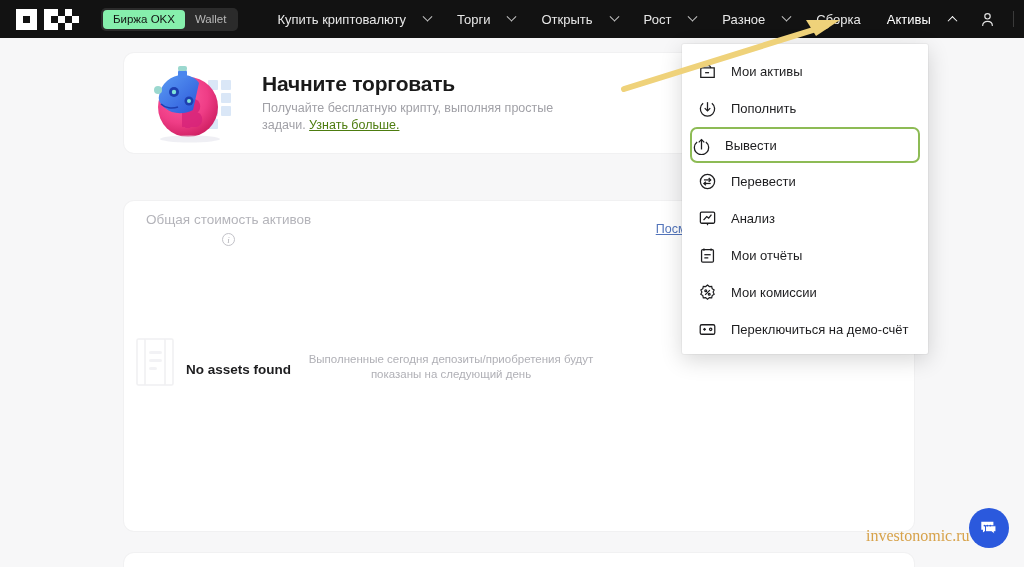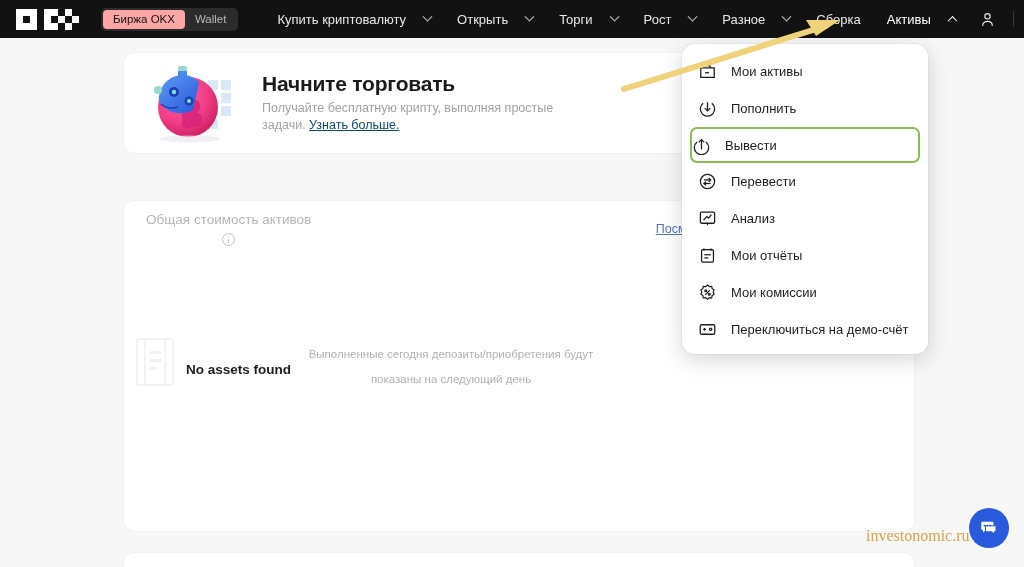--- a/index.html
+++ b/index.html
@@ -35,21 +35,21 @@
     border-radius: 5px;
     display: flex; align-items: center;
     padding: 2px;
     height: 23px;
   }
   .seg span {
     font-size: 11.5px; line-height: 19px;
     padding: 0 10px; border-radius: 4px;
     color: #b8b8b8; white-space: nowrap;
   }
-  .seg span.active { background: #fca5a5; color: #121212; font-weight: 500; }
+  .seg span.active { background: #86efac; color: #121212; font-weight: 500; }
 
   .nav-div {
     width: 1px; height: 16px; background: #3a3a3a;
     margin: 0 8px 0 18px;
   }
   .nav-items { display: flex; align-items: center; }
   .nav-item {
     color: #e8e8e8; font-size: 13px;
     padding: 0 13px; height: 38px;
     display: flex; align-items: center; gap: 18px;
@@ -89,21 +89,21 @@
   .promo-inner { display: flex; align-items: center; height: 100%; padding-left: 18px; }
   .promo-art { width: 104px; height: 86px; position: relative; flex: none; }
   .promo-text { margin-left: 16px; }
   .promo-title {
     font-size: 21px; font-weight: 700; color: #1a1a1a; letter-spacing: -0.2px;
   }
   .promo-sub {
     font-size: 12.5px; color: #a1a1a7; line-height: 17px; margin-top: 4px;
     max-width: 330px;
   }
-  .promo-link { color: #0c4a6e; }
+  .promo-link { color: #4d7c0f; }
 
   
   .assets-head {
     position: absolute; left: 0; top: 0; width: 100%; height: 56px;
     display: flex; align-items: center; padding: 0 22px;
   }
   .assets-title { font-size: 13.5px; color: #b4b4ba; display: flex; align-items: center; gap: 6px; flex-direction: column; }
   .info-circle {
     width: 13px; height: 13px; border: 1.2px solid #c2c2c8; border-radius: 50%;
     display: inline-flex; align-items: center; justify-content: center;
@@ -119,28 +119,28 @@
 
   
   .empty {
     position: absolute; left: 0; top: 130px; width: 100%;
     display: flex; flex-direction: row; align-items: center;
   }
   .empty-doc { width: 62px; height: 62px; position: relative; opacity: .55; }
   .empty-title { margin-top: 14px; font-size: 13.5px; font-weight: 700; color: #1d1d1f; }
   .empty-sub {
     margin-top: 9px; font-size: 11.5px; color: #b0b0b6; text-align: center;
-    line-height: 25px; max-width: 320px;
+    line-height: 15px; max-width: 320px;
   }
 
   
   .dropdown {
     position: absolute; left: 682px; top: 44px;
     width: 246px; height: 310px;
-    background: #ffffff; border-radius: 13px;
+    background: #ffffff; border-radius: 2px;
     box-shadow: 0 6px 22px rgba(0,0,0,0.16), 0 0 0 1px rgba(0,0,0,0.035);
     padding: 9px 0; z-index: 60;
   }
   .dd-item {
     height: 37px; display: flex; align-items: center;
     padding: 0 16px; gap: 14px; position: relative;
   }
   .dd-label { font-size: 13px; color: #1d1d1f; white-space: nowrap; }
   .dd-icon { width: 19px; height: 19px; flex: none; display: block; }
   .dd-item.highlight {
@@ -206,25 +206,25 @@
   </div>
 
   <div class="nav-div"></div>
 
   <div class="nav-items">
     <div class="nav-item">
       <span>Купить криптовалюту</span>
       <span class="caret"></span>
     </div>
     <div class="nav-item">
+      <span>Торги</span>
+      <span class="caret"></span>
+    </div>
+    <div class="nav-item">
       <span>Открыть</span>
-      <span class="caret"></span>
-    </div>
-    <div class="nav-item">
-      <span>Торги</span>
       <span class="caret"></span>
     </div>
     <div class="nav-item">
       <span>Рост</span>
       <span class="caret"></span>
     </div>
     <div class="nav-item">
       <span>Разное</span>
       <span class="caret"></span>
     </div>

